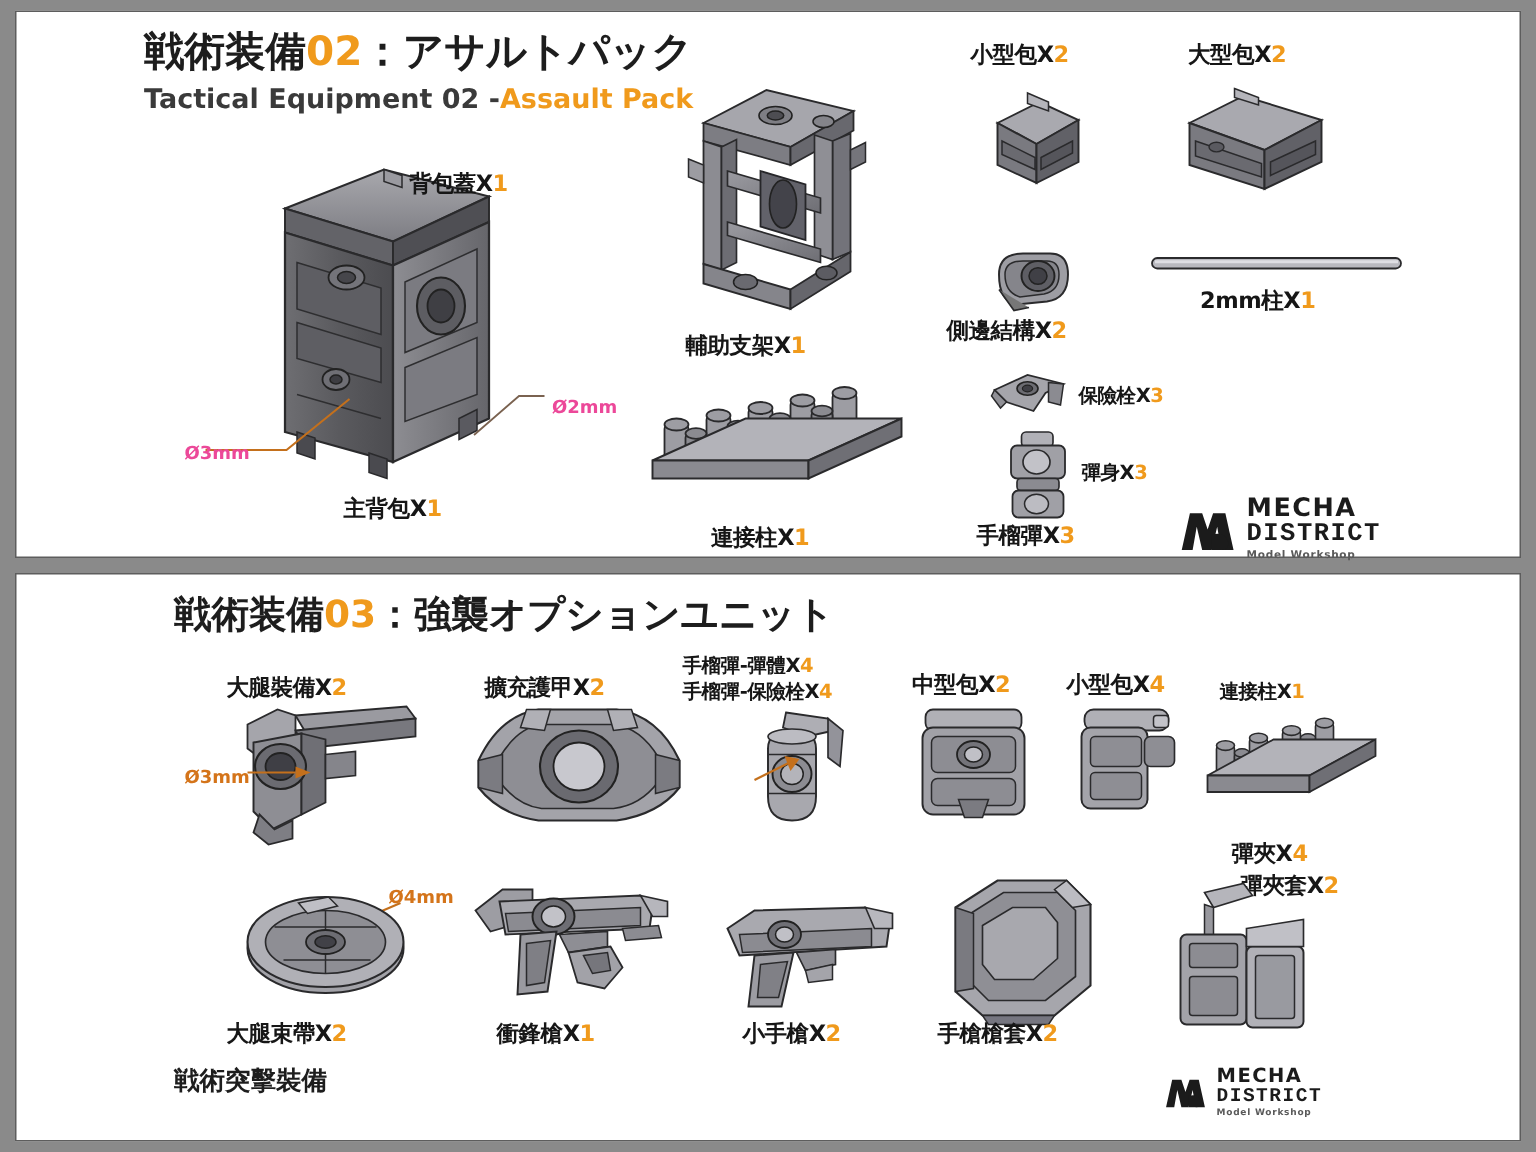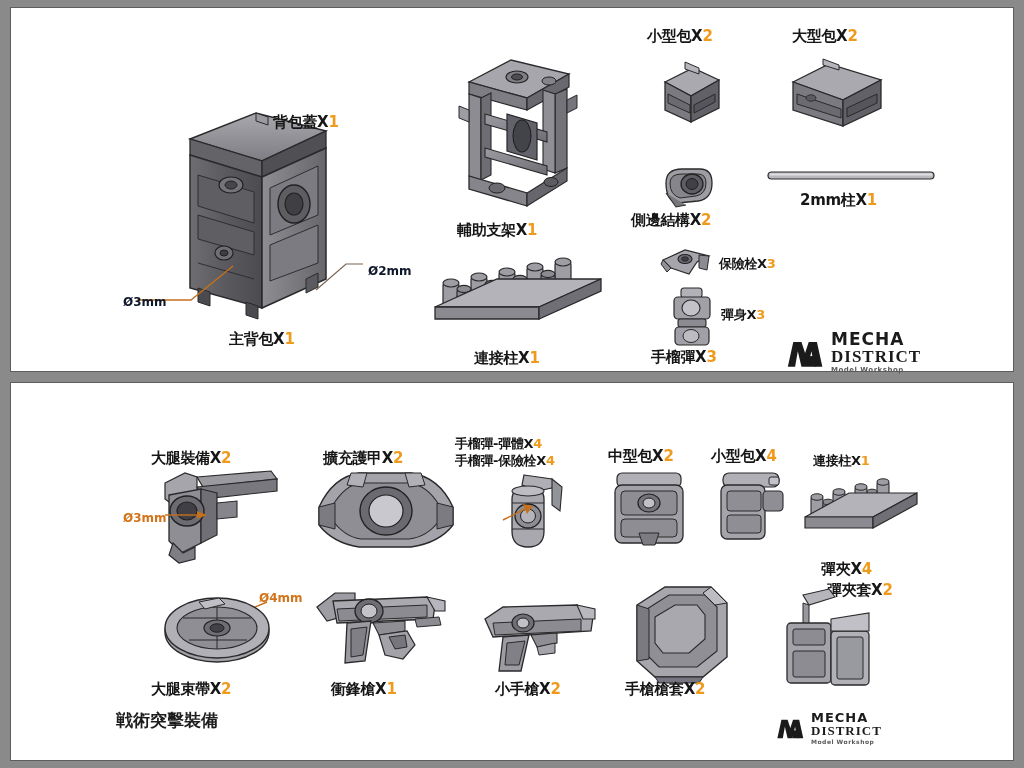--- a/index.html
+++ b/index.html
@@ -45,42 +45,42 @@
   .lbl {
     position: absolute; white-space: nowrap;
     font-weight: 800; font-size: 15px; color: #161616;
     letter-spacing: -0.3px;
   }
   .lbl .q { color: #f09a1c; }
   .lbl.sm { font-size: 13px; }
 
   .dim {
     position: absolute; white-space: nowrap;
-    font-weight: 800; font-size: 12px; color: #0f172a;
+    font-weight: 800; font-size: 12px; color: #ec4899;
   }
   .dim.or { color: #d4741a; }
 
   .foot-jp { font-weight: 800; font-size: 17px; color: #1d1d1d; white-space: nowrap; }
   .foot-en {
     font-family: "DejaVu Sans Mono", "Liberation Mono", monospace;
     font-weight: 700; font-size: 13px; color: #4a4a4a; white-space: nowrap;
   }
   .foot-en .num { color: #f09a1c; }
 
   
   .logo { position: absolute; display: flex; align-items: center; gap: 5px; }
   .logo .mark { width: 40px; height: 34px; }
   .logo .txt { line-height: 1; }
   .logo .l1 {
     font-weight: 800; font-size: 17px; color: #1b1b1b; letter-spacing: 1px;
     font-family: "DejaVu Sans", sans-serif;
   }
   .logo .l2 {
     font-weight: 800; font-size: 17px; color: #1b1b1b; letter-spacing: 1px;
-    font-family: Liberation Serif, serif;
+    font-family: Liberation Mono, monospace;
   }
   .logo .l3 {
     font-weight: 700; font-size: 7px; color: #5a5a5a; letter-spacing: 0.5px;
     margin-top: 2px; font-family: "DejaVu Sans", sans-serif;
   }
   .logo.small .mark { width: 30px; height: 26px; }
   .logo.small .l1, .logo.small .l2 { font-size: 13px; }
   .logo.small .l3 { font-size: 6px; }
 
   svg { display: block; overflow: visible; }
@@ -88,20 +88,24 @@
   .leader { stroke: #c4701c; stroke-width: 1.4; fill: none; }
   .leader-d { stroke: #7a6250; stroke-width: 1.2; fill: none; }
 </style>
 </head>
 <body>
 
 <div class="sheet">
 
   <div class="panel" id="panel-top">
 
+    <div style="position:absolute;left:85px;top:8px;">
+      <div class="hdr-jp"><span>戦術装備</span><span class="num">02</span><span>：アサルトパック</span></div>
+      <div class="hdr-en" style="margin-top:4px;"><span>Tactical Equipment 02 -</span><span class="accent">Assault Pack</span></div>
+    </div>
 
     <svg class="partsvg" style="left:165px;top:95px;" width="190" height="230" viewBox="0 0 190 230">
       <defs>
         <linearGradient id="gFront" x1="0" y1="0" x2="1" y2="0">
           <stop offset="0" stop-color="#6e6e72"></stop>
             <stop offset="0.5" stop-color="#5a5a5e"></stop>
             <stop offset="1" stop-color="#4c4c50"></stop>
         </linearGradient>
         <linearGradient id="gSide" x1="0" y1="0" x2="1" y2="0">
           <stop offset="0" stop-color="#8d8d92"></stop>
@@ -291,20 +295,21 @@
         <div class="l1">MECHA</div>
         <div class="l2">DISTRICT</div>
         <div class="l3">Model Workshop</div>
       </div>
     </div>
   </div>
 
   <div class="panel" id="panel-bottom">
 
     <div style="position:absolute;left:105px;top:10px;">
+      <div class="hdr-jp2"><span>戦術装備</span><span class="num">03</span><span>：強襲オプションユニット</span></div>
     </div>
 
     <div class="lbl" style="left:140px;top:66px;"><span>大腿裝備X</span><span class="q">2</span></div>
     <div class="lbl" style="left:312px;top:66px;"><span>擴充護甲X</span><span class="q">2</span></div>
     <div class="lbl sm" style="left:444px;top:52px;"><span>手榴彈-彈體X</span><span class="q">4</span></div>
     <div class="lbl sm" style="left:444px;top:69px;"><span>手榴彈-保險栓X</span><span class="q">4</span></div>
     <div class="lbl" style="left:597px;top:64px;"><span>中型包X</span><span class="q">2</span></div>
     <div class="lbl" style="left:700px;top:64px;"><span>小型包X</span><span class="q">4</span></div>
     <div class="lbl sm" style="left:802px;top:69px;"><span>連接柱X</span><span class="q">1</span></div>
 

